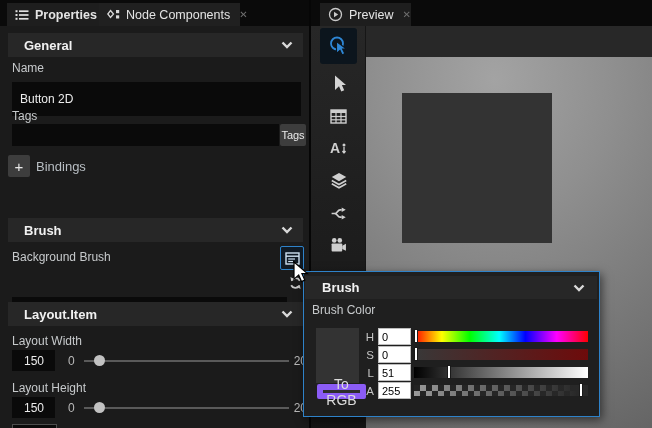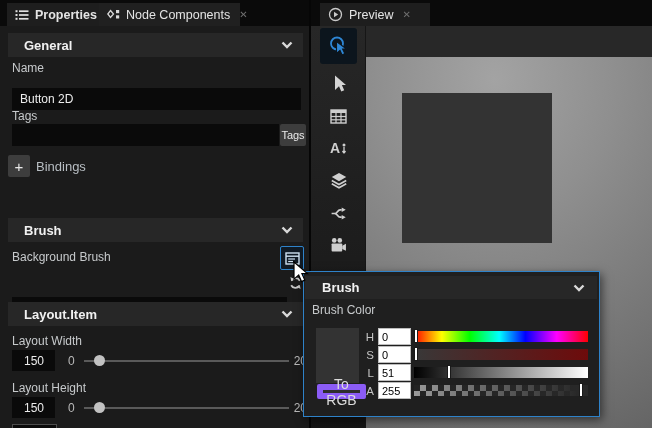--- a/index.html
+++ b/index.html
@@ -106,21 +106,21 @@
       <span>
         <svg width="13" height="11" viewBox="0 0 13 11">
             <path d="M3.5 1.5 L6.5 5 L3.5 8.5 L0.8 5 Z" fill="none" stroke="#d8d8d8" stroke-width="1.3"></path>
             <rect x="9" y="1" width="3.2" height="3.2" fill="#d8d8d8"></rect>
             <rect x="9" y="6.3" width="3.2" height="3.2" fill="#d8d8d8"></rect>
           </svg>
       </span>
       <span class="lbl">Node Components</span>
       <span class="x">✕</span>
     </div>
-    <div class="tab" style="left:320px;width:110px;align-items:center;">
+    <div class="tab" style="left:320px;width:91px;align-items:center;">
       <span>
         <svg width="15" height="15" viewBox="0 0 15 15">
             <circle cx="7.5" cy="7.5" r="6" fill="none" stroke="#c9c9c9" stroke-width="1.3"></circle>
             <polygon points="6,4.8 10.2,7.5 6,10.2" fill="#c9c9c9"></polygon>
           </svg>
       </span>
       <span class="lbl">Preview</span>
       <span class="x">✕</span>
     </div>
   </div>
@@ -130,21 +130,21 @@
     <div class="sec" style="top:7px;">
       <span class="t">General</span>
       <span>
           <svg width="12" height="8" viewBox="0 0 12 8">
             <path d="M1.5 1.5 L6 6 L10.5 1.5" fill="none" stroke="#d9d9d9" stroke-width="2.4"></path>
           </svg>
         </span>
     </div>
 
     <div class="flabel" style="left:12px;top:35px;">Name</div>
-    <input class="tinput" style="left: 12px; top: 62px; width: 289px; height: 22px;" value="Button 2D">
+    <input class="tinput" style="left: 12px; top: 56px; width: 289px; height: 34px;" value="Button 2D">
 
     <div class="flabel" style="left:12px;top:83px;">Tags</div>
     <input class="tinput" style="left: 12px; top: 98px; width: 267px; height: 22px;" value="">
     <button class="btn" style="left:280px;top:98px;width:26px;height:22px;font-size:11px;">Tags</button>
 
     <button class="btn" style="left:8px;top:129px;width:22px;height:22px;font-size:15px;">+</button>
     <div class="flabel" style="left:36px;top:133px;font-size:13px;color:#b8bec3;">Bindings</div>
 
 
     <div class="sec" style="top:192px;">

